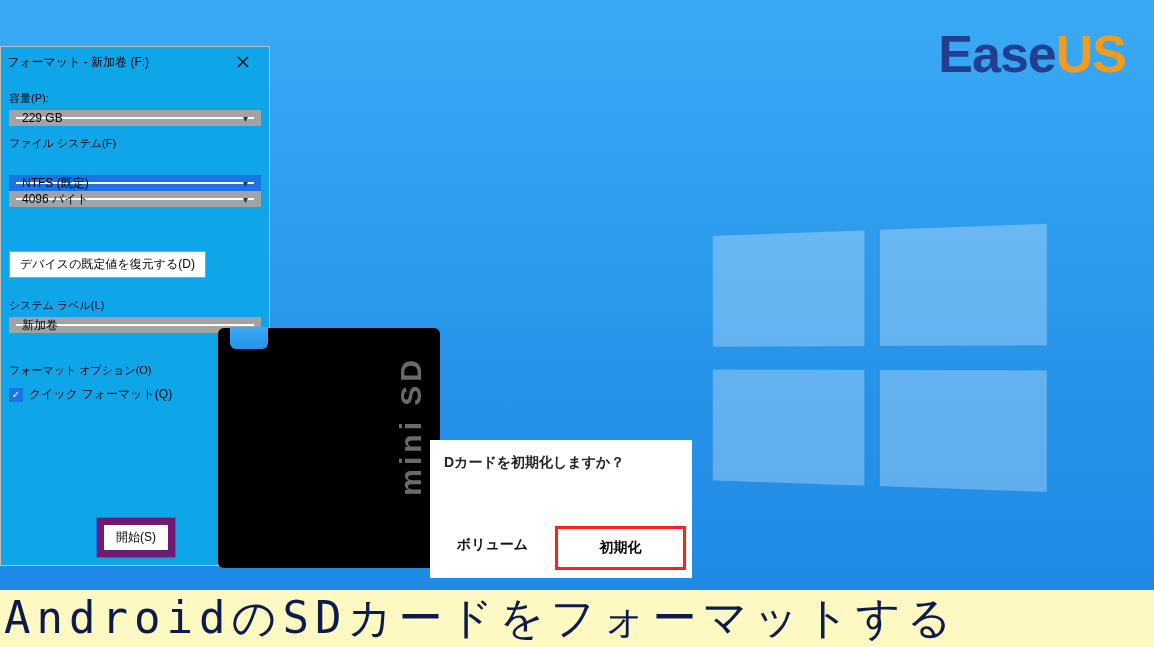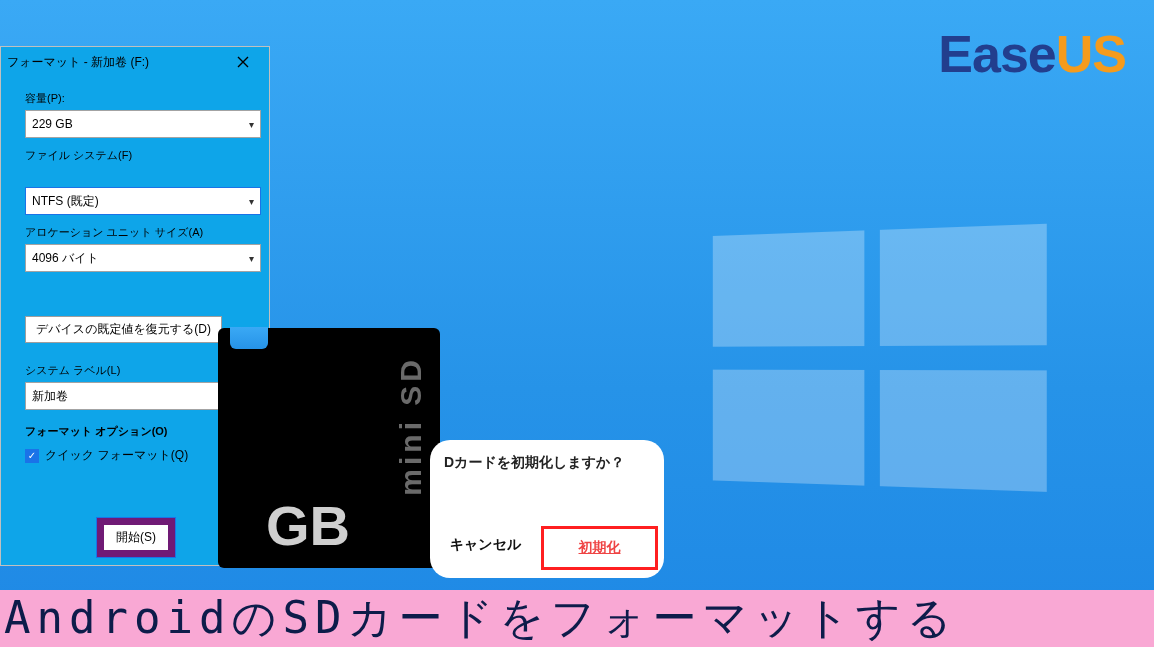--- a/index.html
+++ b/index.html
@@ -60,26 +60,26 @@
 .titlebar .title { font-size: 12px; }
 .titlebar .close {
   width: 44px;
   height: 28px;
   display: flex;
   align-items: center;
   justify-content: center;
   font-size: 14px;
   cursor: pointer;
 }
-.dlg-body { padding: 4px 8px 8px 24px; }
+.dlg-body { padding: 4px 8px 8px 8px; }
 .field-label { font-size: 11px; margin-top: 10px; margin-bottom: 4px; }
 .select, .textfield {
   width: 100%;
-  height: 28px;
-  border: 1px solid #a3a3a3;
+  height: 16px;
+  border: 7px solid #a3a3a3;
   background: #fff;
   display: flex;
   align-items: center;
   justify-content: space-between;
   padding: 0 6px;
   font-size: 12px;
 }
 .select.hl { border-color: #1a73e8; margin-top: 24px; }
 .select .chev { font-size: 10px; color: #333; }
 .btn {
@@ -154,24 +154,24 @@
   bottom: 10px;
   color: #cfcfcf;
   font-size: 56px;
   font-weight: 800;
 }
 
 .confirm-dialog {
   position: absolute;
   left: 430px;
   top: 440px;
-  width: 234px;
+  width: 262px;
   height: 138px;
   background: #fff;
-  border-radius: 20px;
+  border-radius: 0;
   padding: 14px 4px 8px 14px;
   font-size: 13px;
   color: #222;
 }
 .confirm-title { font-weight: 700; font-size: 14px; margin-bottom: 6px; }
 .confirm-msg { font-size: 12px; color: #555; line-height: 1.5; }
 .confirm-actions {
   position: absolute;
   bottom: 8px;
   left: 0;
@@ -180,34 +180,33 @@
 }
 .confirm-actions > div {
   flex: 1;
   text-align: center;
   padding: 10px 0;
   font-size: 14px;
   cursor: pointer;
 }
 .confirm-init {
   border: 3px solid #ff1f20;
-  color: #ef4444;
+  color: #000000;
   font-weight: 600;
   margin-right: 6px;
-  text-decoration: underline;
 }
 .cancel-txt { color: #111; font-weight: 600; }
 
 .caption {
   position: absolute;
   left: 0;
   right: 0;
   bottom: 0;
   height: 57px;
-  background: #f9a8d4;
+  background: #fef9c3;
   color: #0d1c4a;
   font-family: "MS Gothic", "Yu Gothic", monospace;
   font-size: 44px;
   line-height: 56px;
   white-space: nowrap;
   padding-left: 4px;
   letter-spacing: 6px;
 }
 </style>
 </head>
@@ -239,54 +238,52 @@
       <span>229 GB</span>
       <span class="chev">▾</span>
     </div>
 
     <div class="field-label">ファイル システム(F)</div>
     <div class="select hl">
       <span>NTFS (既定)</span>
       <span class="chev">▾</span>
     </div>
 
-    <div class="field-label">アロケーション ユニット サイズ(A)</div>
     <div class="select">
       <span>4096 バイト</span>
       <span class="chev">▾</span>
     </div>
 
     <button class="btn restore-btn">デバイスの既定値を復元する(D)</button>
 
     <div class="field-label" style="margin-top:20px;">システム ラベル(L)</div>
     <div class="textfield">
       <span>新加卷</span>
     </div>
 
-    <div class="field-label" style="margin-top:14px;font-weight:bold;">フォーマット オプション(O)</div>
+    <div class="field-label" style="margin-top:30px;">フォーマット オプション(O)</div>
     <div class="checkbox-row">
       <div class="checkbox">
         <span>✓</span>
       </div>
       <span>クイック フォーマット(Q)</span>
     </div>
   </div>
   <div class="dlg-footer">
     <button class="btn primary">開始(S)</button>
     <button class="btn" style="visibility:hidden">閉じる</button>
   </div>
 </div>
 
 <div class="sd-card">
   <div class="notch"></div>
   <div class="sd-text-vert">mini SD</div>
-  <div class="sd-gb">GB</div>
 </div>
 
 <div class="confirm-dialog">
   <div class="confirm-title">Dカードを初期化しますか？</div>
   <div class="confirm-actions">
-    <div class="cancel-txt">キャンセル</div>
+    <div class="cancel-txt">ボリューム</div>
     <div class="confirm-init">初期化</div>
   </div>
 </div>
 
 <div class="caption">AndroidのSDカードをフォーマットする</div>
 
 </body></html>

